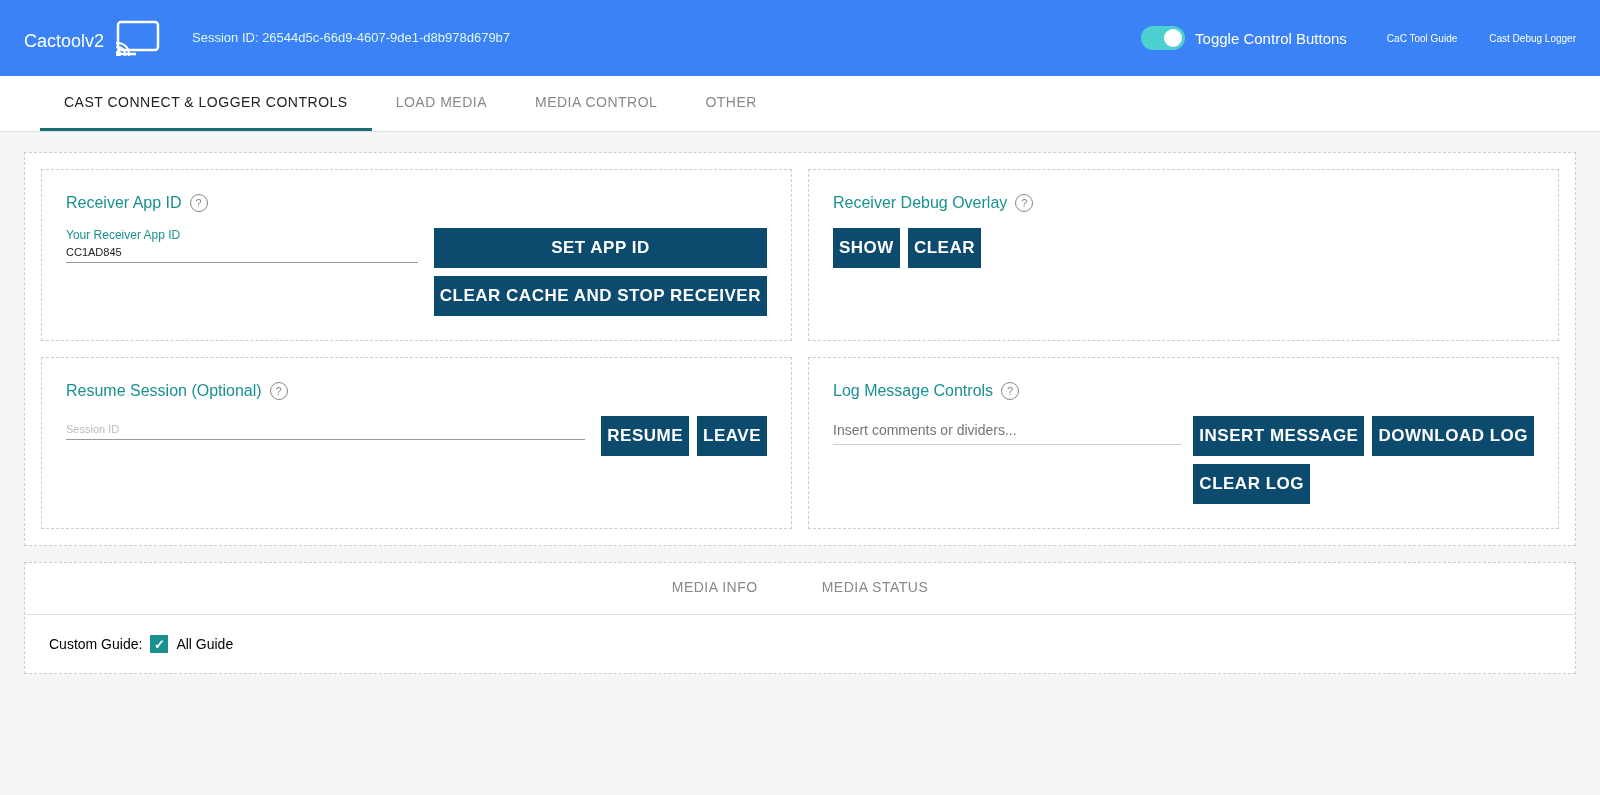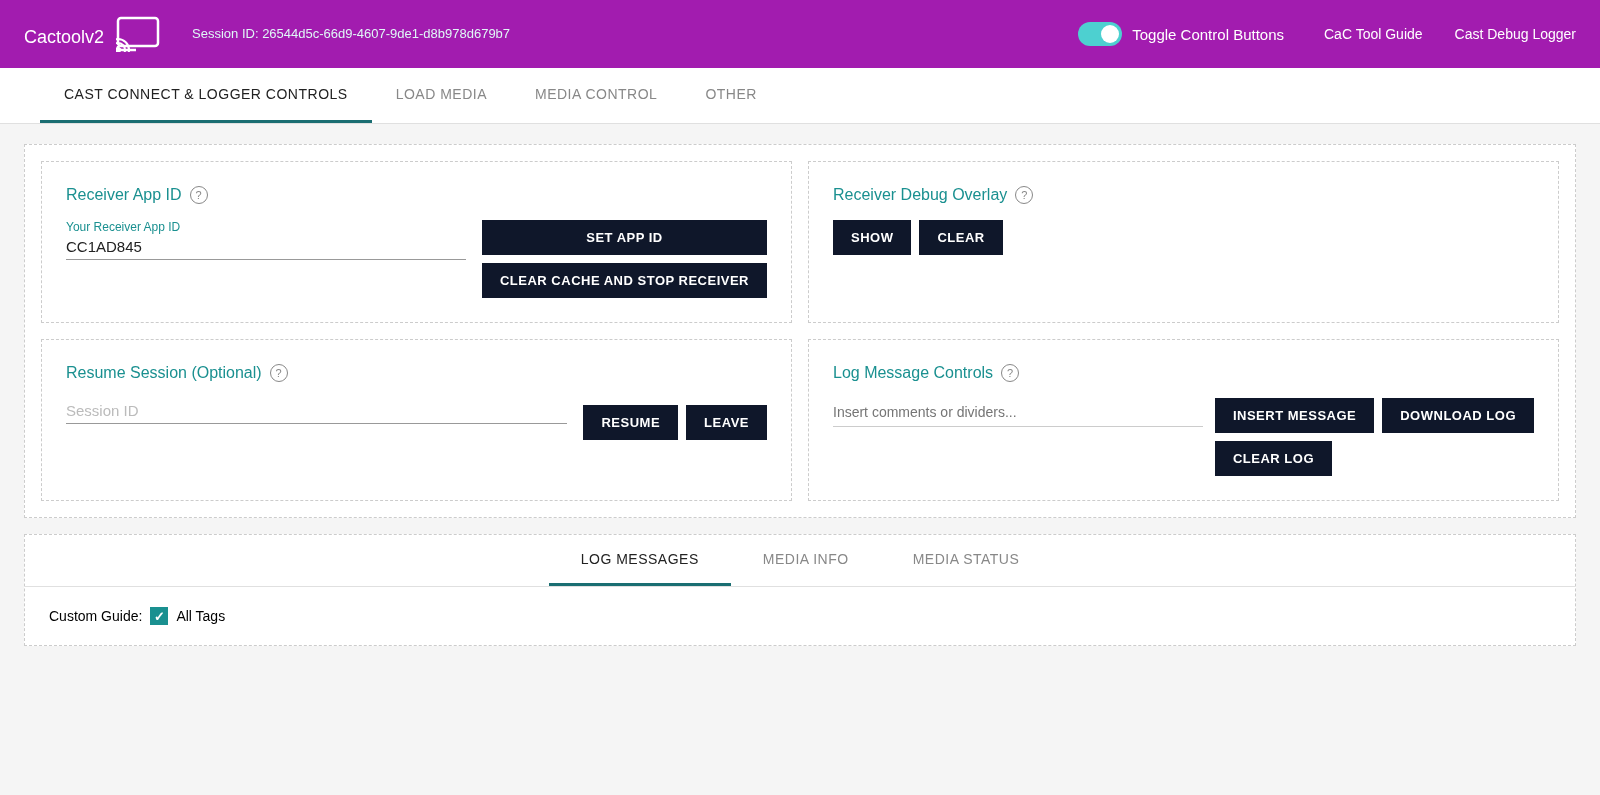--- a/index.html
+++ b/index.html
@@ -1,25 +1,25 @@
 <!DOCTYPE html>
 <html><head>
   <meta charset="utf-8">
   <style>
     * { box-sizing: border-box; margin: 0; padding: 0; }
     body { font-family: Arial, sans-serif; background: #f5f5f5; font-size: 14px; }
 
     
     .header {
-      background: #a21caf;
+      background: #3b82f6;
       color: white;
       display: flex;
       align-items: center;
       padding: 0 24px;
-      height: 68px;
+      height: 76px;
     }
     .header-logo {
       display: flex;
       align-items: center;
       gap: 12px;
       margin-right: 32px;
     }
     .logo-text {
       font-size: 28px;
       font-weight: bold;
@@ -67,21 +67,21 @@
       background: white;
       border-radius: 50%;
     }
     .header-nav {
       display: flex;
       gap: 32px;
     }
     .header-nav a {
       color: white;
       text-decoration: none;
-      font-size: 14px;
+      font-size: 10px;
     }
 
     
     .main-tabs {
       background: white;
       display: flex;
       padding: 0 40px;
       border-bottom: 1px solid #e0e0e0;
     }
     .main-tab {
@@ -144,21 +144,21 @@
     
     .input-label {
       font-size: 12px;
       color: #1a9090;
     }
     .text-input {
       width: 100%;
       border: none;
       border-bottom: 1px solid #999;
       padding: 4px 0;
-      font-size: 15px;
+      font-size: 11px;
       color: #222;
       background: transparent;
       outline: none;
       margin-bottom: 16px;
     }
     .text-input::placeholder {
       color: #bbb;
     }
 
     .panel-inner {
@@ -171,25 +171,25 @@
     }
     .panel-right {
       display: flex;
       flex-direction: column;
       gap: 8px;
       min-width: 220px;
     }
 
     
     .btn-dark {
-      background: #0f172a;
+      background: #0c4a6e;
       color: white;
       border: none;
-      padding: 10px 18px;
-      font-size: 13px;
+      padding: 10px 6px;
+      font-size: 17px;
       font-weight: bold;
       letter-spacing: 0.5px;
       cursor: pointer;
       white-space: nowrap;
     }
 
     
     .btn-row {
       display: flex;
       gap: 8px;
@@ -392,26 +392,25 @@
             <button class="btn-dark">CLEAR LOG</button>
           </div>
         </div>
       </div>
     </div>
 
   </div>
 
   <div class="bottom-section">
     <div class="bottom-tabs">
-      <div class="bottom-tab active">LOG MESSAGES</div>
       <div class="bottom-tab">MEDIA INFO</div>
       <div class="bottom-tab">MEDIA STATUS</div>
     </div>
     <div class="bottom-content">
       <div class="custom-tags-row">
         <span>Custom Guide:</span>
         <div class="checkbox-custom"></div>
-        <span>All Tags</span>
+        <span>All Guide</span>
       </div>
     </div>
   </div>
 
 </div>
 
 </body></html>

